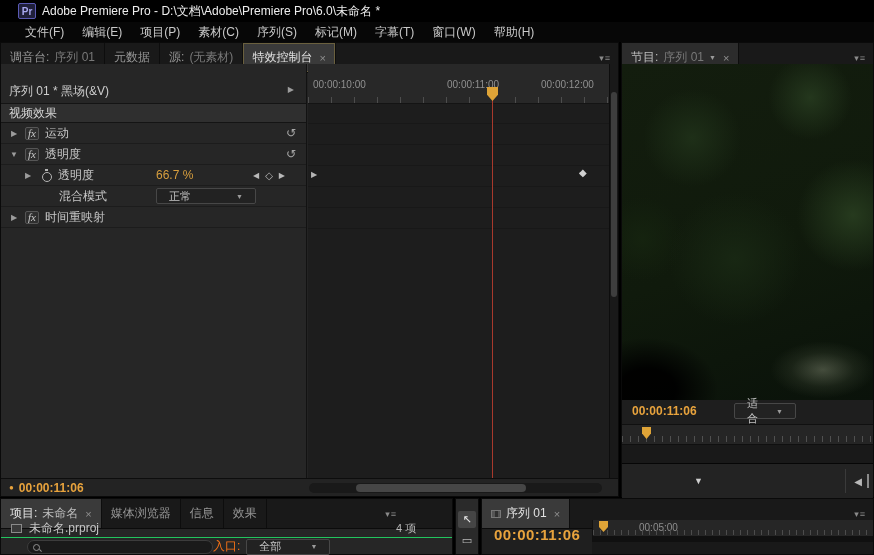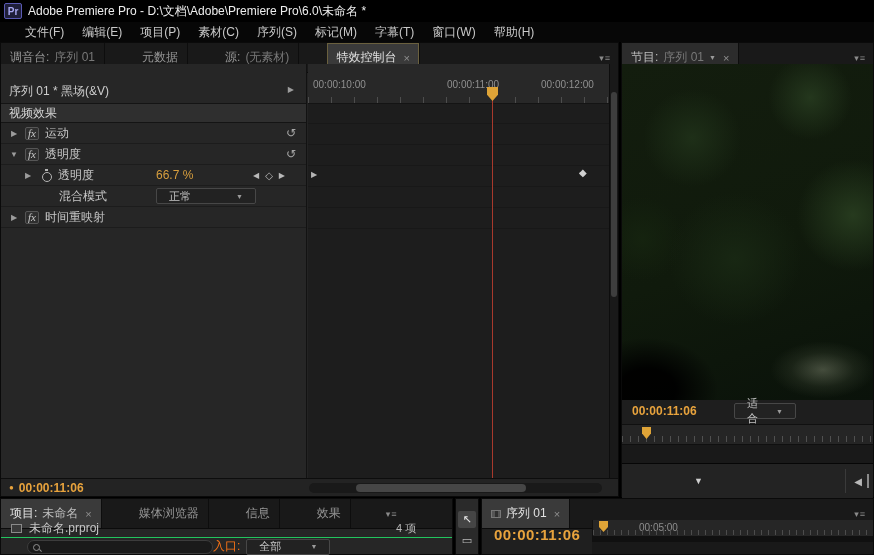--- a/index.html
+++ b/index.html
@@ -2,28 +2,28 @@
 <html><head>
 <meta charset="utf-8">
 <style>
   *{margin:0;padding:0;box-sizing:border-box;}
   html,body{background:#000;}
   body{font-family:"Liberation Sans","DejaVu Sans",sans-serif;}
   .app{position:relative;width:874px;height:555px;background:#000;overflow:hidden;color:#c2c2c2;font-size:12px;}
   .abs{position:absolute;}
 
   
-  .titlebar{left:0;top:0;width:874px;height:22px;background:#000;display:flex;align-items:center;gap:6px;padding-left:4px;}
+  .titlebar{left:0;top:0;width:874px;height:22px;background:#000;display:flex;align-items:center;gap:6px;padding-left:18px;}
   .pr-icon{width:18px;height:16px;background:#1f1f3a;border:1px solid #5a5ab4;border-radius:2px;color:#a8a8f0;font-size:10px;font-weight:bold;display:flex;align-items:center;justify-content:center;flex:none;}
   .title-text{color:#ededed;white-space:nowrap;}
   .menubar{left:0;top:22px;width:874px;height:20px;background:#070707;display:flex;align-items:center;padding-left:16px;}
   .menu-item{padding:0 9px;color:#c9c9c9;cursor:default;}
 
   
-  .tabbar{position:relative;height:30px;background:#191919;border-bottom:1px solid #0b0b0b;display:flex;align-items:stretch;gap:28px;}
+  .tabbar{position:relative;height:30px;background:#191919;border-bottom:1px solid #0b0b0b;display:flex;align-items:stretch;}
   .tab{display:flex;align-items:center;gap:5px;padding:0 9px;color:#969696;border-right:1px solid #0d0d0d;white-space:nowrap;}
   .tab .tab-doc{color:#787878;}
   .tab.front{background:#2c2c2c;color:#bdbdbd;}
   .tab.active{background:#3a3a3a;color:#e2e2e2;}
   .tab.active .tab-doc{color:#bdbdbd;}
   .tab.focused{box-shadow:inset 0 0 0 1px rgba(198,168,72,0.35);}
   .close{font-size:11px;color:#8f8f8f;margin-left:2px;}
   .tab-dd{font-size:7px;color:#9a9a9a;}
   .panel-menu{margin-left:auto;padding:0 7px;display:flex;align-items:center;color:#8a8a8a;font-size:9px;letter-spacing:1px;}
   .dd{display:flex;align-items:center;justify-content:space-between;background:#222;border:1px solid #474747;color:#c5c5c5;font-size:11px;padding:0 12px;height:16px;border-radius:2px;gap:8px;}

